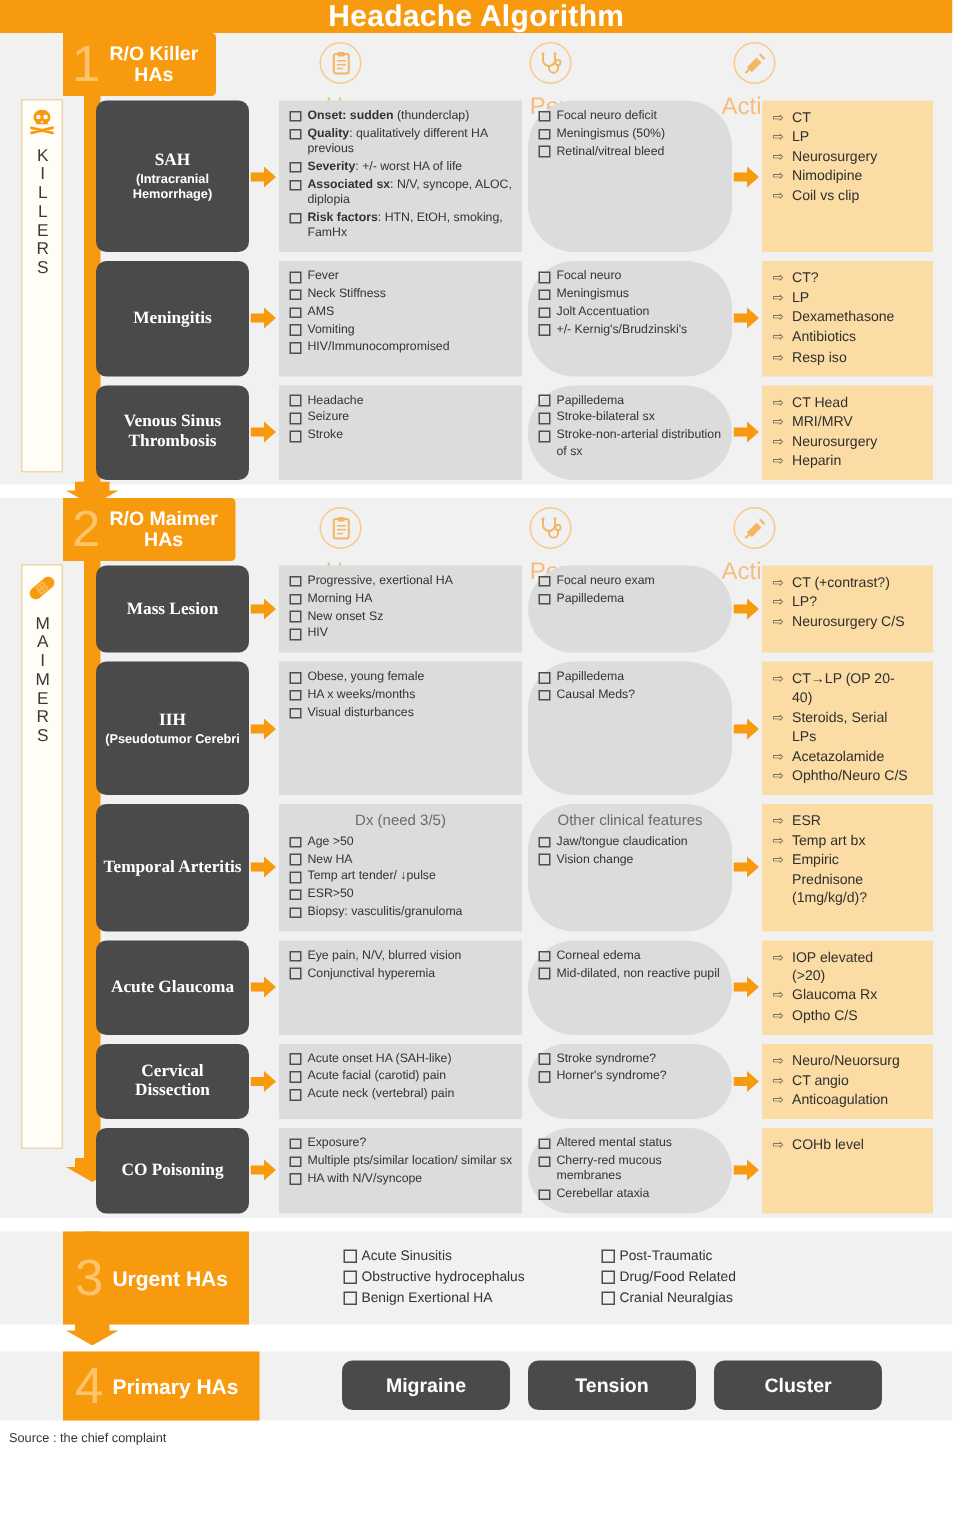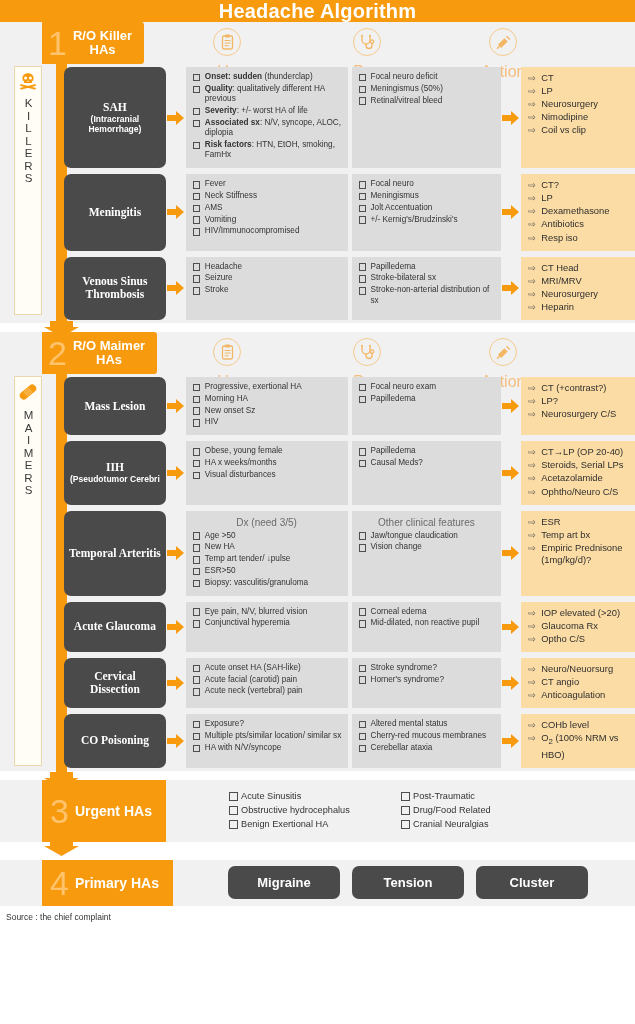--- a/index.html
+++ b/index.html
@@ -61,23 +61,23 @@
   .dxbox .n { font-size:11.5px; font-weight:bold; line-height:13px;font-family:Liberation Serif, serif; }
   .dxbox .sub { font-size:8.5px; font-weight:bold; line-height:10px; }
 
   .arrow-r {
     width:20px; display:flex; align-items:center; justify-content:center;
   }
   .arrow-r svg { display:block; }
 
   .cell { background:#DCDCDC; padding:5px 6px 6px 6px; }
   .cell.hx { width:162px; }
-  .cell.pex { width:150px; margin-left:4px; }
+  .cell.pex { width:136px; margin-left:4px;border-radius:31px; }
   .cell.action {
-    width:114px; background:#FBDCA4; margin-left:0; padding:5px 4px 6px 7px;
+    width:114px; background:#FBDCA4; margin-left:0; padding:5px 16px 6px 7px;
   }
 
   .cell .subhead {
     text-align:center; font-size:10px; color:#6b6b6b; margin:1px 0 3px;
   }
 
   ul.items { list-style:none; margin:0; padding:0; }
   ul.items li {
     position:relative; padding-left:13px; font-size:8.2px; line-height:10.4px;
     margin-bottom:1.4px; color:#333;
@@ -622,21 +622,20 @@
           </ul>
         </div>
         <div class="arrow-r">
           <svg width="18" height="16" viewBox="0 0 18 16">
             <path d="M0 5h9V1l8 7-8 7v-4H0z" fill="#F89A0E"></path>
           </svg>
         </div>
         <div class="cell action">
           <ul class="acts">
             <li>COHb level</li>
-            <li>O<sub>2</sub> (100% NRM vs HBO)</li>
           </ul>
         </div>
       </div>
     </div>
 <div class="spine-cap" style="top: 440px;"><svg width="35" height="16" viewBox="0 0 35 16">
         <path d="M6 0h23v6h6l-17.5 10L0 6h6z" fill="#F89A0E"></path>
       </svg></div>
   </div>
 
 <div class="gap"></div>

